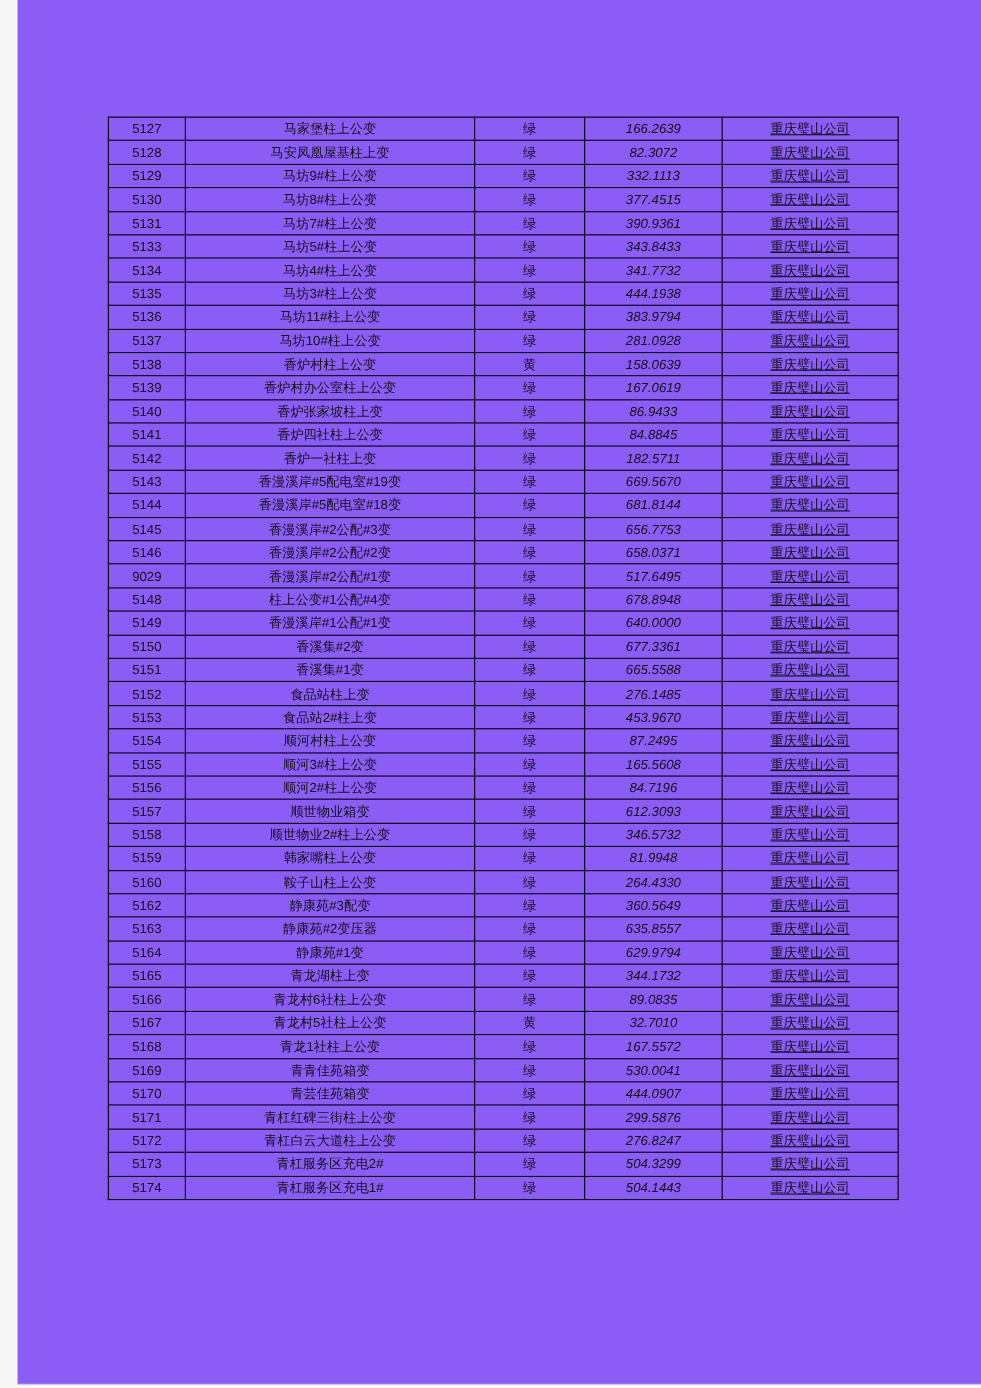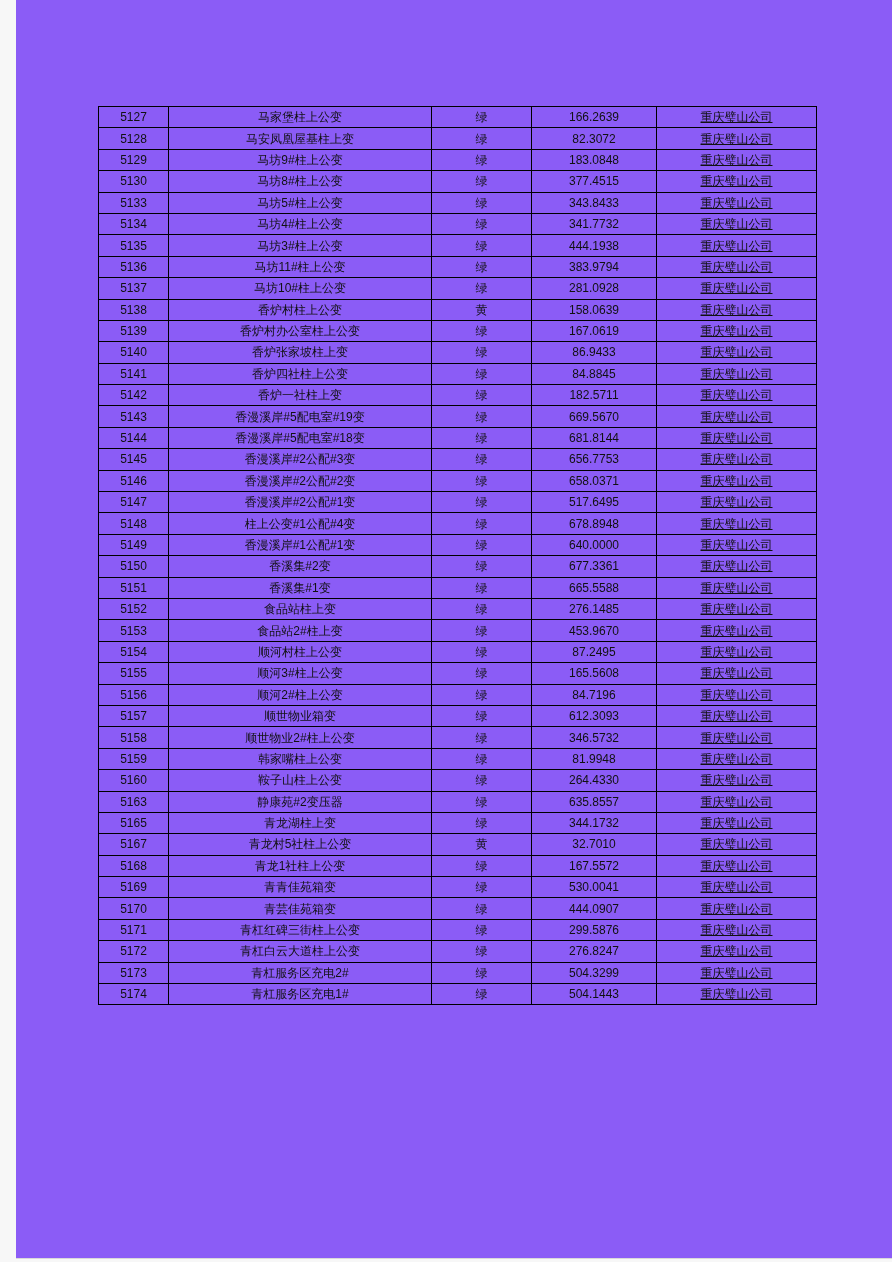--- a/index.html
+++ b/index.html
@@ -41,21 +41,21 @@
     line-height: 14px;
     height: 20.4px;
     padding: 0 2px;
     color: #111111;
     overflow: hidden;
     white-space: nowrap;
   }
   .col-id      { width: 70px;  }
   .col-name    { width: 263px; }
   .col-status  { width: 100px; }
-  .col-value   { width: 125px; }
+  .col-value   { width: 125px; font-style: italic; }
   .col-company { width: 160px; text-decoration: underline; }
 </style>
 </head>
 <body>
 
 <div class="page">
   <table class="data-table">
     <colgroup>
       <col class="col-id">
       <col class="col-name">
@@ -75,28 +75,35 @@
           <td class="col-id">5128</td>
           <td class="col-name">马安凤凰屋基柱上变</td>
           <td class="col-status">绿</td>
           <td class="col-value">82.3072</td>
           <td class="col-company">重庆璧山公司</td>
         </tr>
         <tr>
           <td class="col-id">5129</td>
           <td class="col-name">马坊9#柱上公变</td>
           <td class="col-status">绿</td>
-          <td class="col-value">183.0848</td>
+          <td class="col-value">332.1113</td>
           <td class="col-company">重庆璧山公司</td>
         </tr>
         <tr>
           <td class="col-id">5130</td>
           <td class="col-name">马坊8#柱上公变</td>
           <td class="col-status">绿</td>
           <td class="col-value">377.4515</td>
+          <td class="col-company">重庆璧山公司</td>
+        </tr>
+        <tr>
+          <td class="col-id">5131</td>
+          <td class="col-name">马坊7#柱上公变</td>
+          <td class="col-status">绿</td>
+          <td class="col-value">390.9361</td>
           <td class="col-company">重庆璧山公司</td>
         </tr>
         <tr>
           <td class="col-id">5133</td>
           <td class="col-name">马坊5#柱上公变</td>
           <td class="col-status">绿</td>
           <td class="col-value">343.8433</td>
           <td class="col-company">重庆璧山公司</td>
         </tr>
         <tr>
@@ -184,21 +191,21 @@
           <td class="col-company">重庆璧山公司</td>
         </tr>
         <tr>
           <td class="col-id">5146</td>
           <td class="col-name">香漫溪岸#2公配#2变</td>
           <td class="col-status">绿</td>
           <td class="col-value">658.0371</td>
           <td class="col-company">重庆璧山公司</td>
         </tr>
         <tr>
-          <td class="col-id">5147</td>
+          <td class="col-id">9029</td>
           <td class="col-name">香漫溪岸#2公配#1变</td>
           <td class="col-status">绿</td>
           <td class="col-value">517.6495</td>
           <td class="col-company">重庆璧山公司</td>
         </tr>
         <tr>
           <td class="col-id">5148</td>
           <td class="col-name">柱上公变#1公配#4变</td>
           <td class="col-status">绿</td>
           <td class="col-value">678.8948</td>
@@ -282,31 +289,52 @@
           <td class="col-company">重庆璧山公司</td>
         </tr>
         <tr>
           <td class="col-id">5160</td>
           <td class="col-name">鞍子山柱上公变</td>
           <td class="col-status">绿</td>
           <td class="col-value">264.4330</td>
           <td class="col-company">重庆璧山公司</td>
         </tr>
         <tr>
+          <td class="col-id">5162</td>
+          <td class="col-name">静康苑#3配变</td>
+          <td class="col-status">绿</td>
+          <td class="col-value">360.5649</td>
+          <td class="col-company">重庆璧山公司</td>
+        </tr>
+        <tr>
           <td class="col-id">5163</td>
           <td class="col-name">静康苑#2变压器</td>
           <td class="col-status">绿</td>
           <td class="col-value">635.8557</td>
           <td class="col-company">重庆璧山公司</td>
         </tr>
         <tr>
+          <td class="col-id">5164</td>
+          <td class="col-name">静康苑#1变</td>
+          <td class="col-status">绿</td>
+          <td class="col-value">629.9794</td>
+          <td class="col-company">重庆璧山公司</td>
+        </tr>
+        <tr>
           <td class="col-id">5165</td>
           <td class="col-name">青龙湖柱上变</td>
           <td class="col-status">绿</td>
           <td class="col-value">344.1732</td>
+          <td class="col-company">重庆璧山公司</td>
+        </tr>
+        <tr>
+          <td class="col-id">5166</td>
+          <td class="col-name">青龙村6社柱上公变</td>
+          <td class="col-status">绿</td>
+          <td class="col-value">89.0835</td>
           <td class="col-company">重庆璧山公司</td>
         </tr>
         <tr>
           <td class="col-id">5167</td>
           <td class="col-name">青龙村5社柱上公变</td>
           <td class="col-status">黄</td>
           <td class="col-value">32.7010</td>
           <td class="col-company">重庆璧山公司</td>
         </tr>
         <tr>

